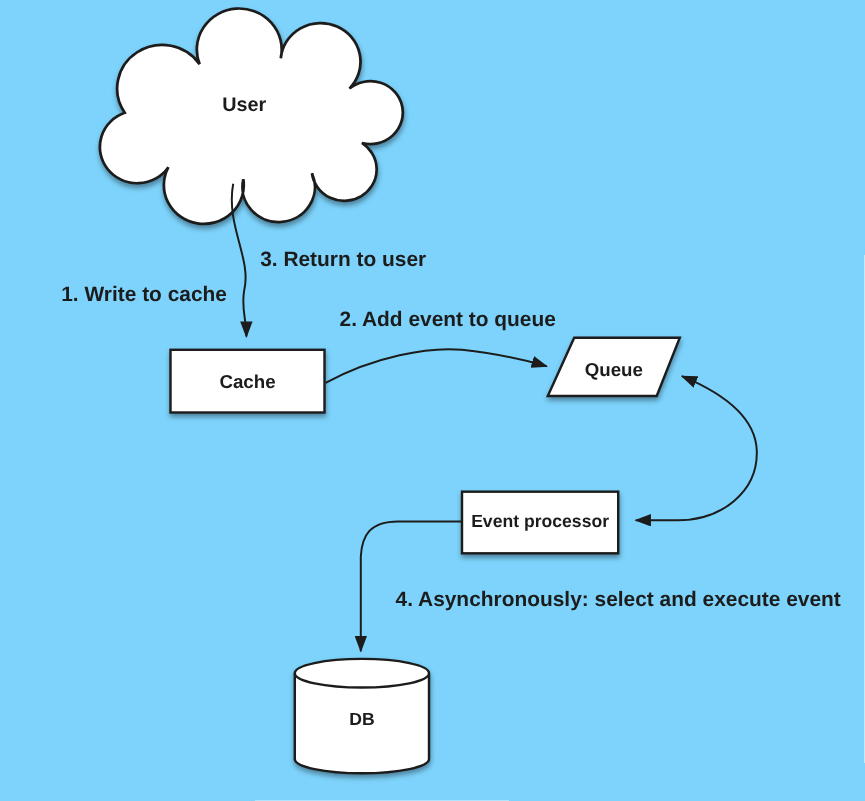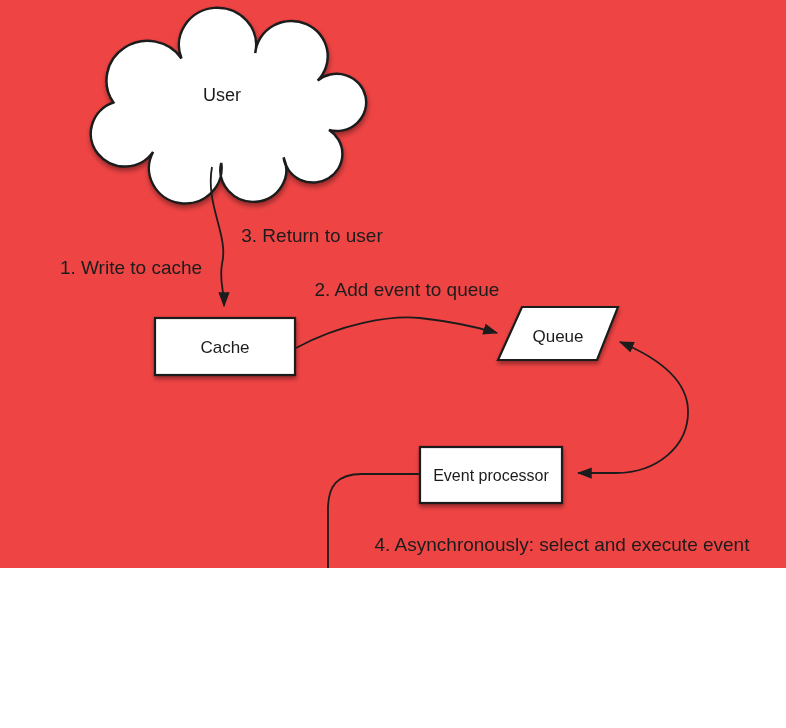--- a/index.html
+++ b/index.html
@@ -3,24 +3,25 @@
 <meta charset="utf-8">
 <style>
   html, body {
     margin: 0;
     padding: 0;
     background: #ffffff;
   }
   .canvas {
     position: relative;
     width: 786px;
-    height: 568px;
-    background: #ef4444;
+    height: 728px;
+    background: #7dd3fc;
     overflow: hidden;
     font-family: "Liberation Sans", sans-serif;
+    font-weight: bold;
   }
   svg { display: block; }
   .shape {
     fill: #ffffff;
     stroke: #1c1c1c;
     stroke-width: 2.2;
   }
   .edge {
     fill: none;
     stroke: #1c1c1c;

